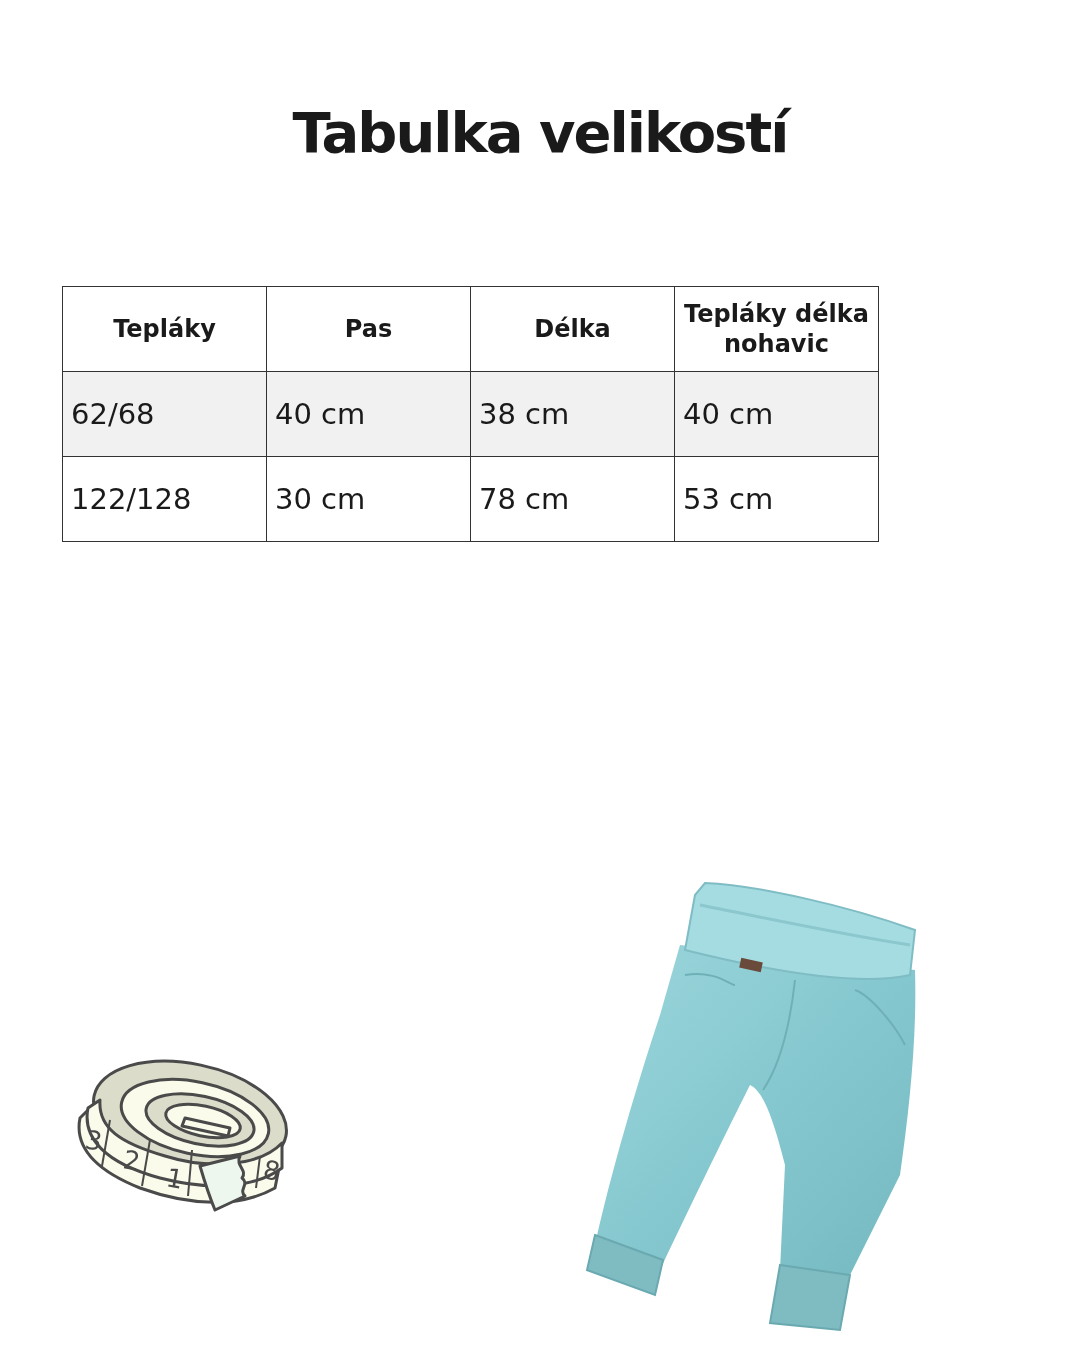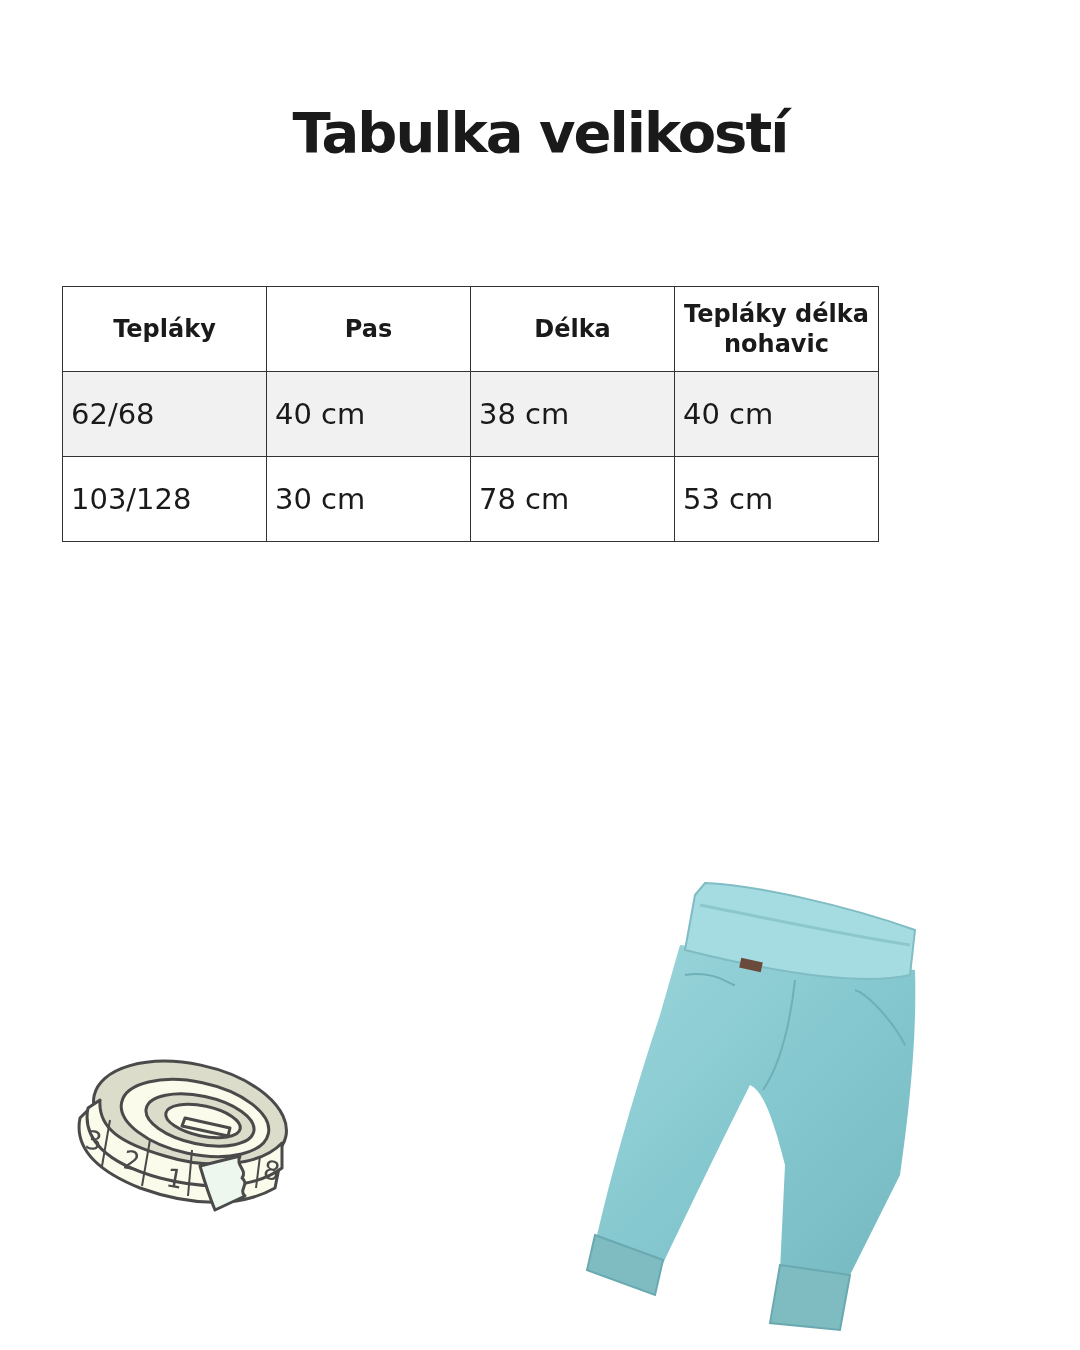--- a/index.html
+++ b/index.html
@@ -28,21 +28,21 @@
     </tr>
   </thead>
   <tbody>
     <tr class="shaded">
       <td>62/68</td>
       <td>40 cm</td>
       <td>38 cm</td>
       <td>40 cm</td>
     </tr>
     <tr>
-      <td>103/128</td>
+      <td>122/128</td>
       <td>30 cm</td>
       <td>78 cm</td>
       <td>53 cm</td>
     </tr>
   </tbody>
 </table>
 
 <svg class="tape" viewBox="0 0 230 180" xmlns="http://www.w3.org/2000/svg">
   <g stroke="#4a4a4a" stroke-width="3" stroke-linejoin="round" fill="#fbfbeb">
 

